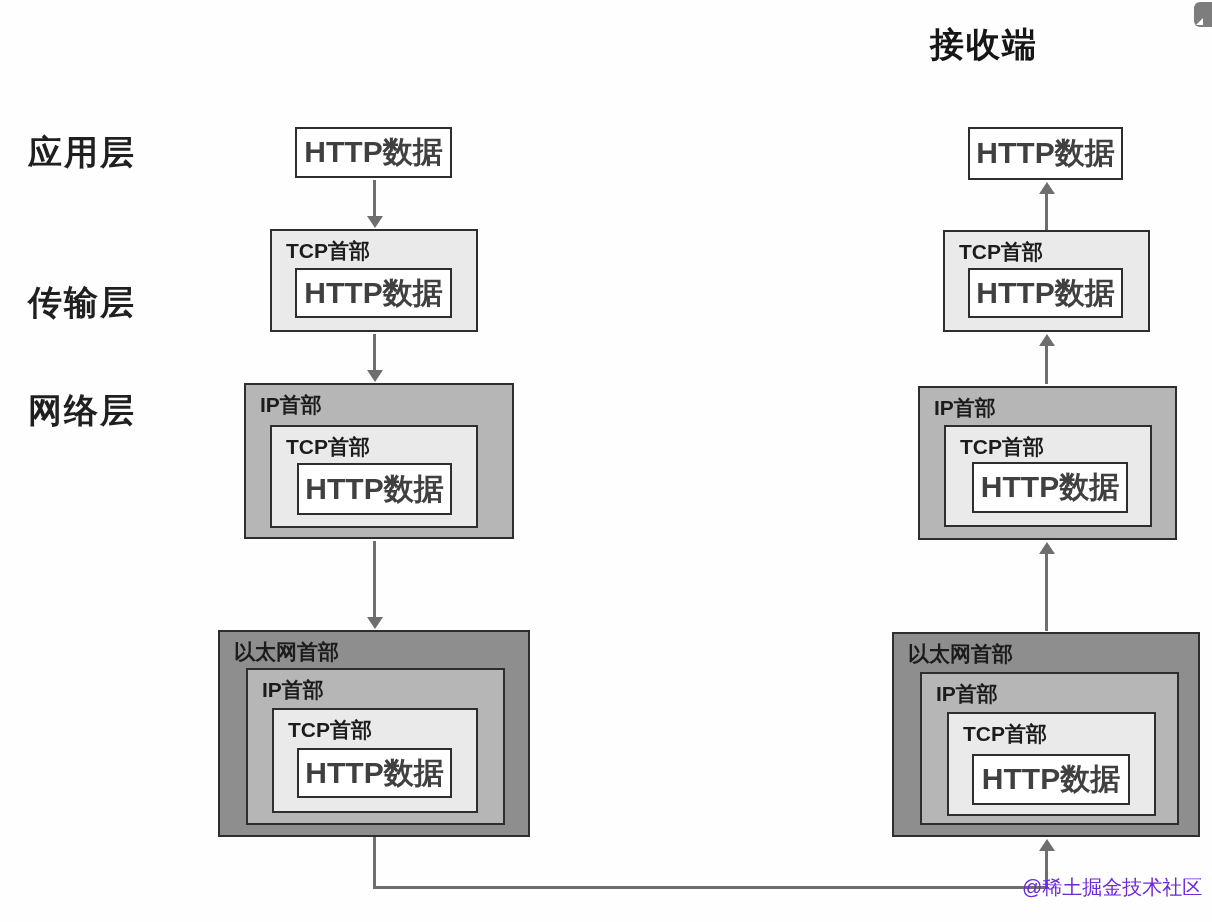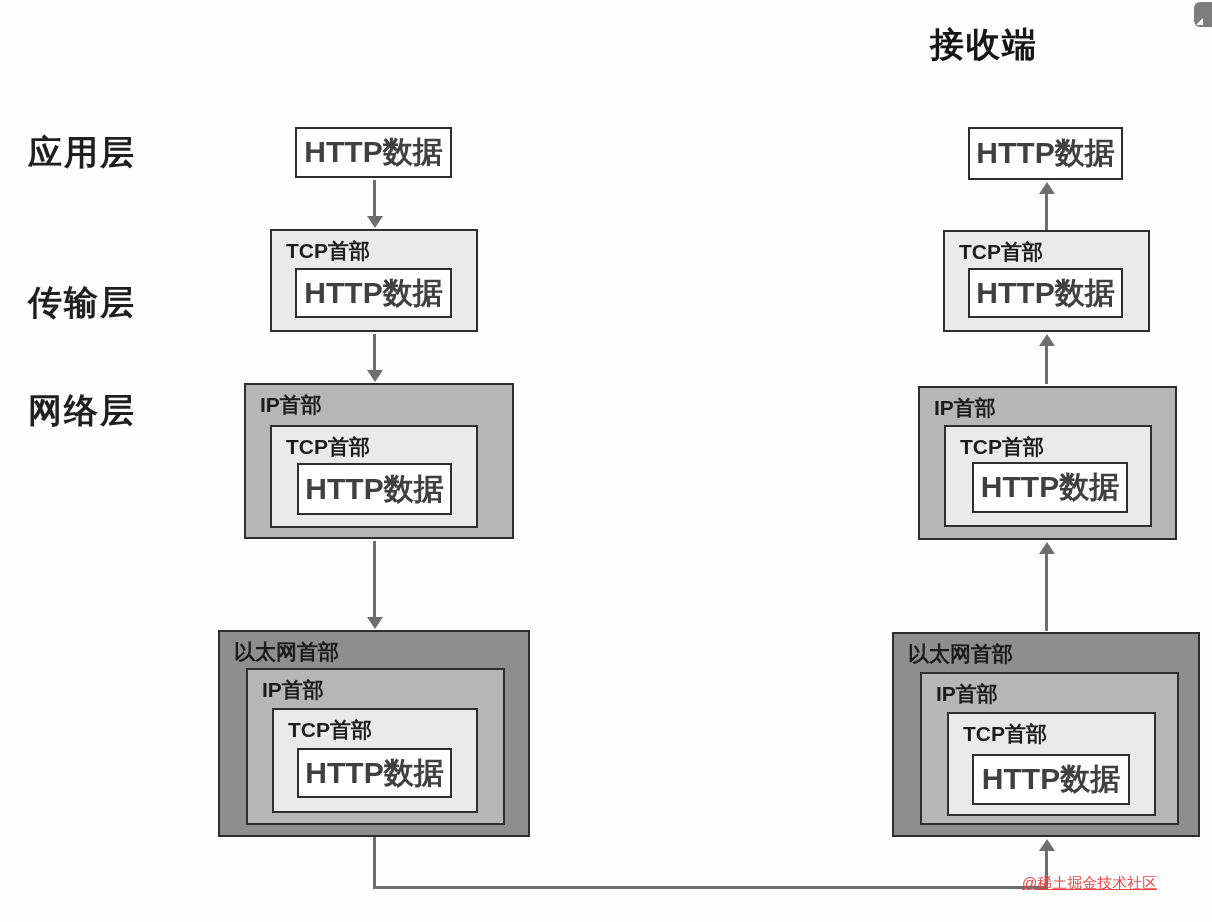--- a/index.html
+++ b/index.html
@@ -91,24 +91,23 @@
     width: 0; height: 0;
     border-left: 8px solid transparent;
     border-right: 8px solid transparent;
     border-bottom: 12px solid #6e6e6e;
   }
   
   .watermark {
     position: absolute;
     left: 1022px;
     top: 874px;
-    font-size: 15px;
-    color: #ef4444;
-    white-space: nowrap;
-    text-decoration: underline;
+    font-size: 20px;
+    color: #6d28d9;
+    white-space: nowrap;
   }
   .corner-widget {
     position: absolute;
     right: -6px;
     top: 2px;
     width: 24px;
     height: 25px;
     background: #7d7d7d;
     border-radius: 6px;
   }

